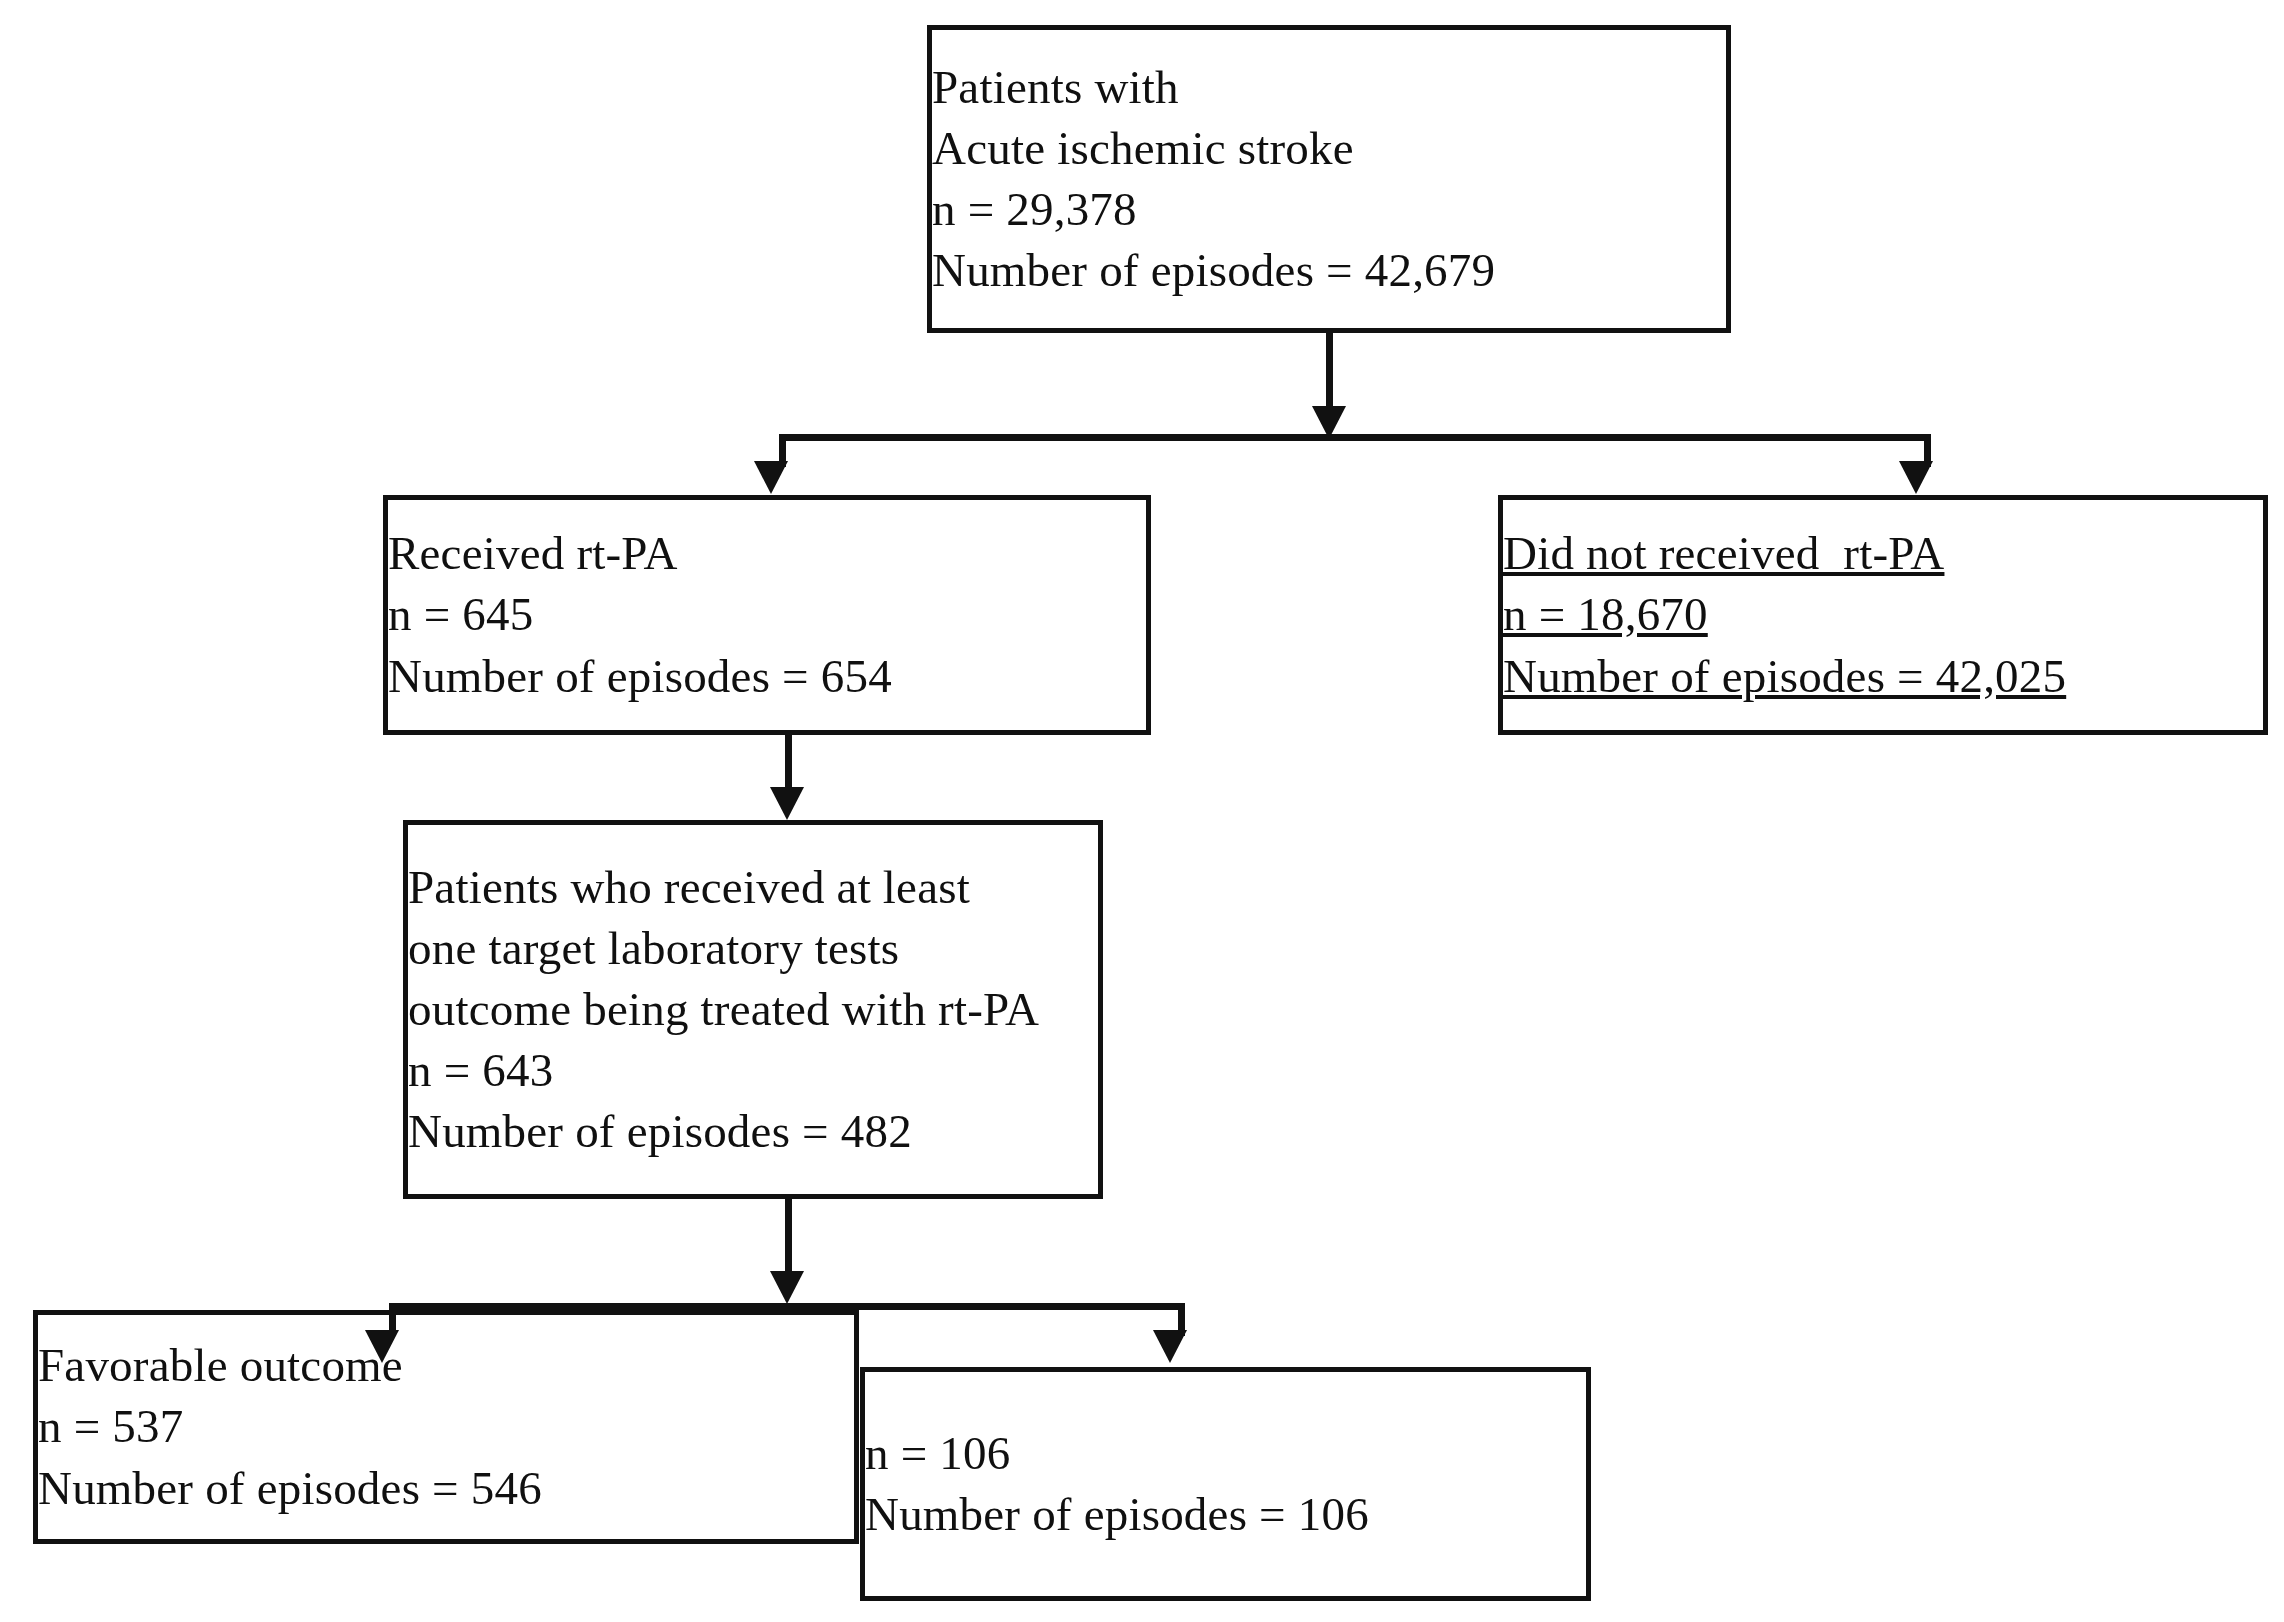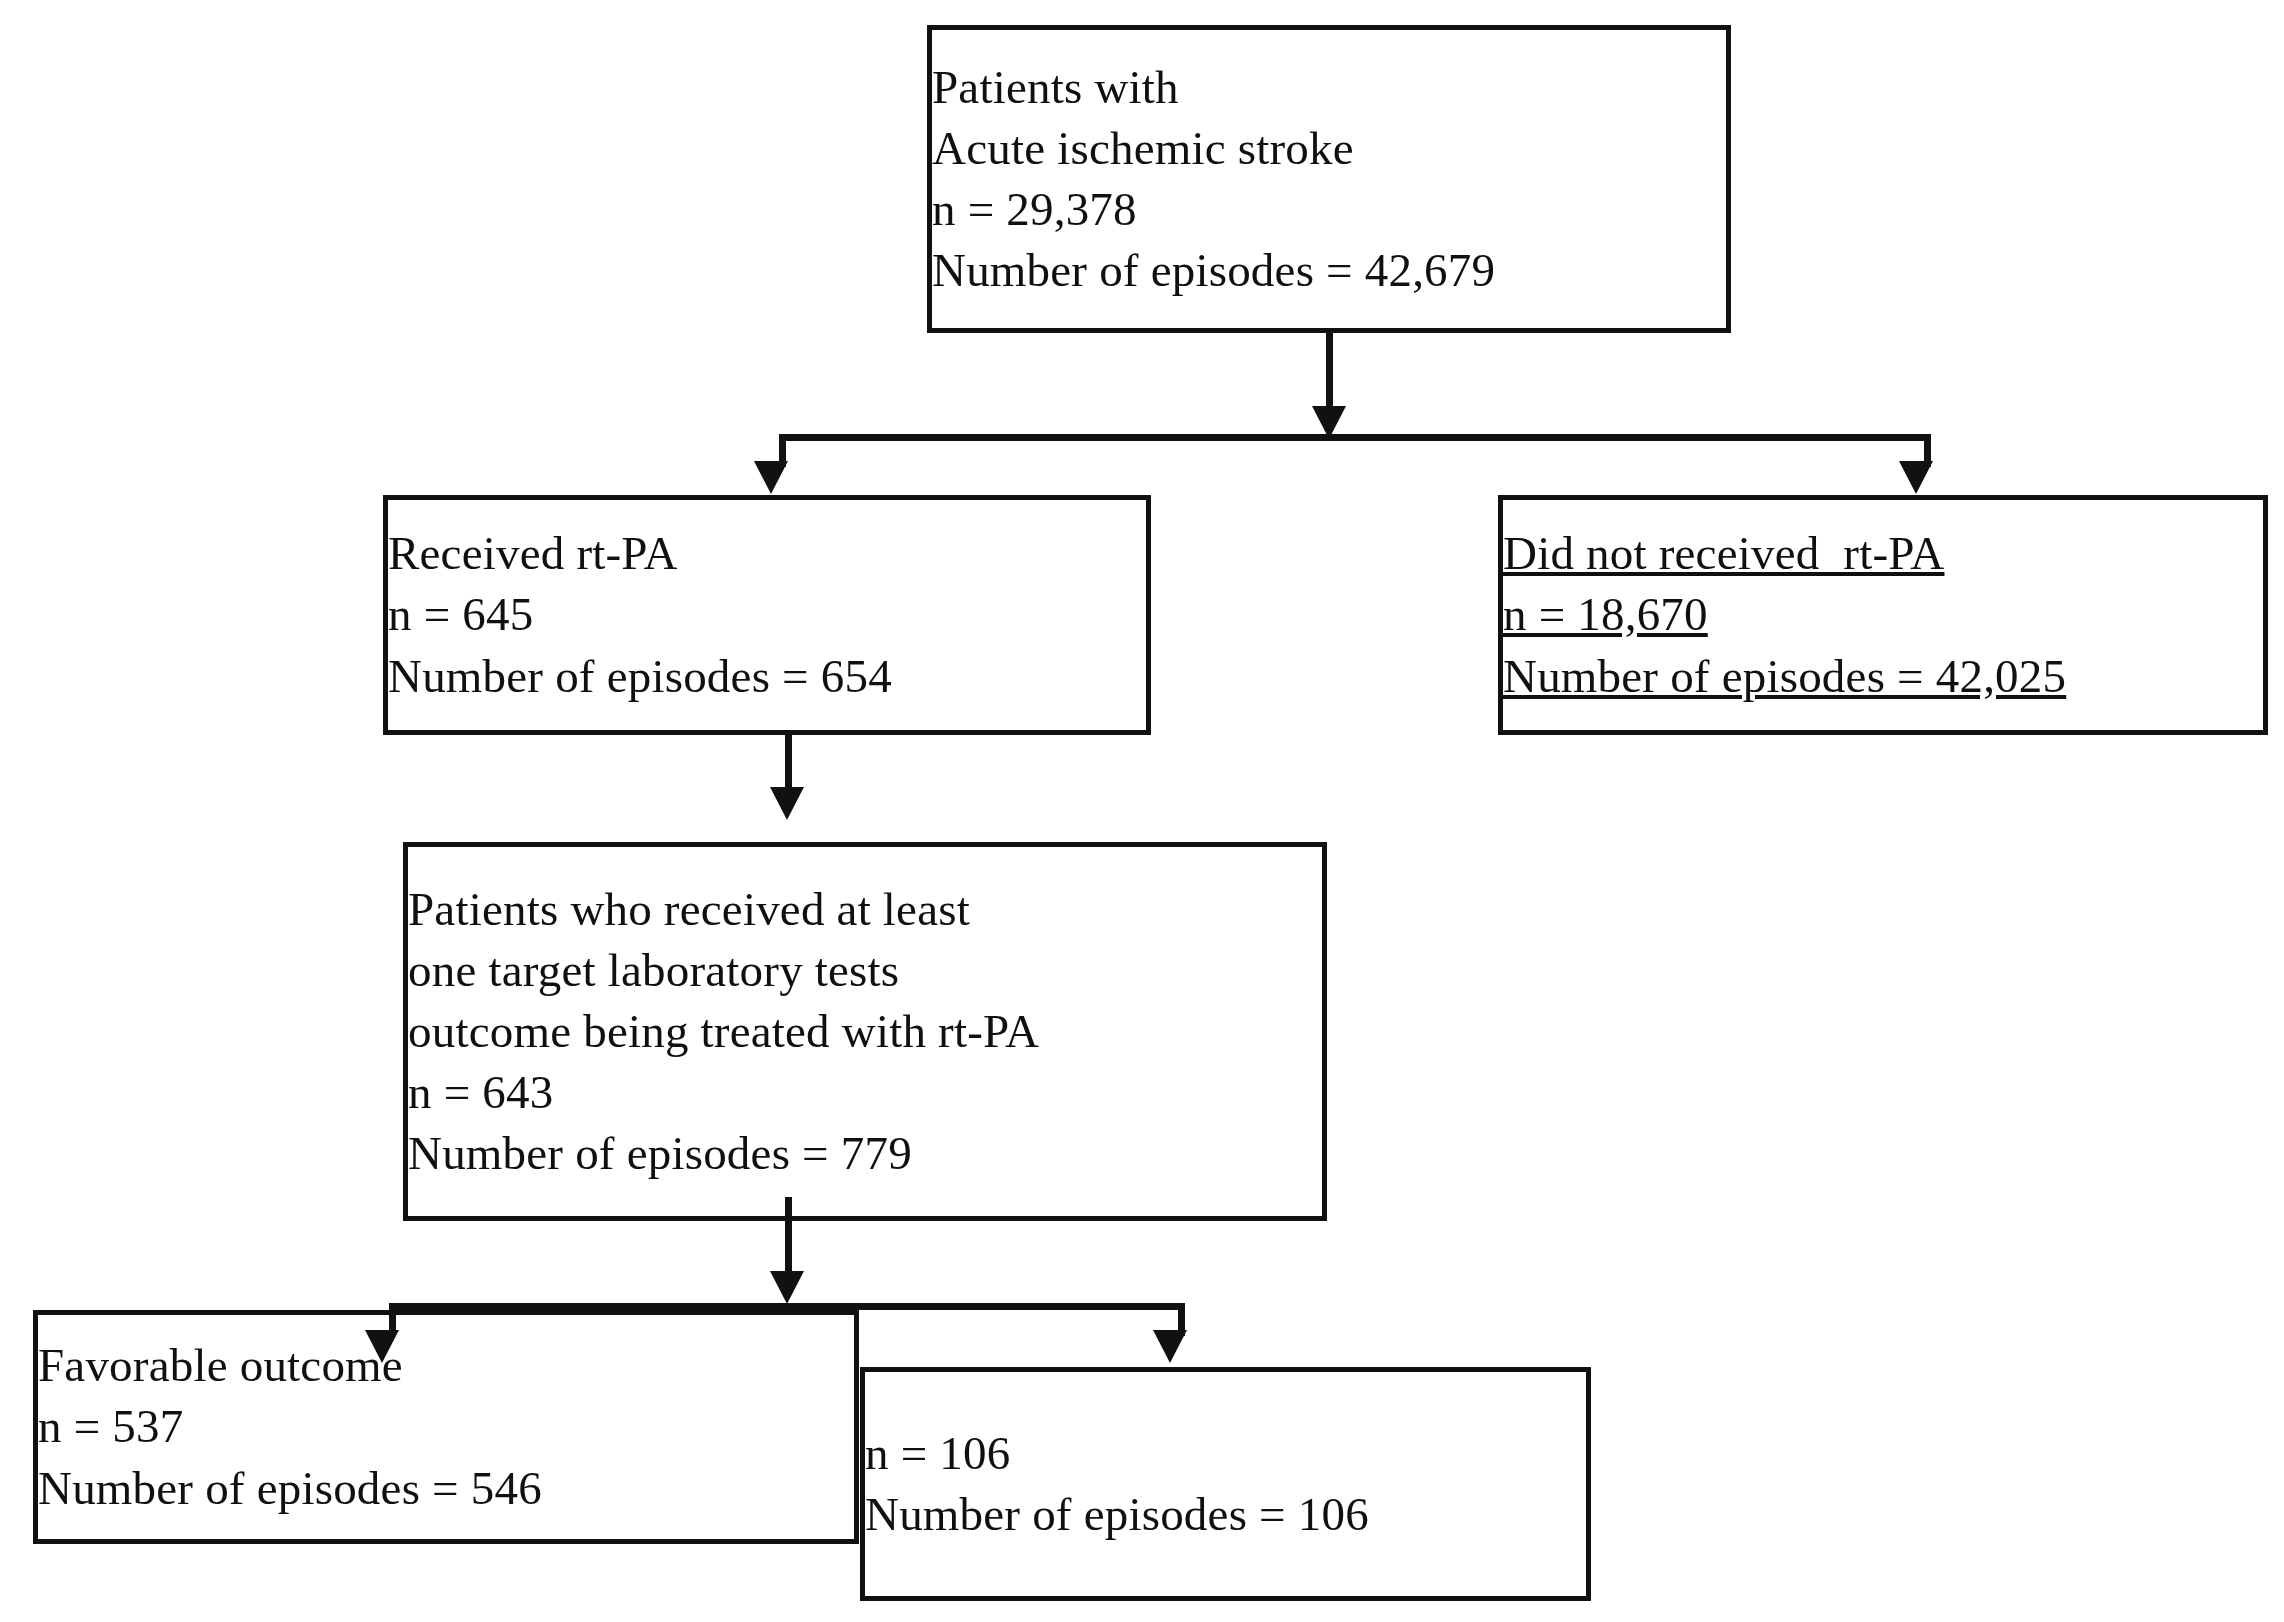--- a/index.html
+++ b/index.html
@@ -33,21 +33,21 @@
     white-space: pre;
     font-size: 47px;
     line-height: 1.30;
     letter-spacing: 0.2px;
   }
 
   
   #node-cohort      { left: 927px; top: 25px;   width: 804px;  height: 308px; }
   #node-rtpa        { left: 383px;  top: 495px;  width: 768px;  height: 240px; }
   #node-nortpa      { left: 1498px; top: 495px;  width: 770px;  height: 240px; text-decoration: underline; }
-  #node-labtests    { left: 403px;  top: 842px;  width: 924px;  height: 379px; }
+  #node-labtests    { left: 403px;  top: 820px;  width: 700px;  height: 379px; }
   #node-favorable   { left: 21px;   top: 1310px; width: 826px;  height: 234px; margin-left: 12px; }
   #node-poor        { left: 860px; top: 1367px; width: 731px;  height: 234px; }
 
   
   .conn {
     position: absolute;
     background: #111111;
   }
   .vline { width: 6.6px; }
   .hline { height: 6.6px; }
@@ -105,21 +105,21 @@
     <span class="line">Did not received  rt-PA</span>
     <span class="line">n = 18,670</span>
     <span class="line">Number of episodes = 42,025</span>
   </div>
 
   <div class="node" id="node-labtests">
     <span class="line">Patients who received at least</span>
     <span class="line">one target laboratory tests</span>
     <span class="line">outcome being treated with rt-PA</span>
     <span class="line">n = 643</span>
-    <span class="line">Number of episodes = 779</span>
+    <span class="line">Number of episodes = 482</span>
   </div>
 
   <div class="node" id="node-favorable">
     <span class="line">Favorable outcome</span>
     <span class="line">n = 537</span>
     <span class="line">Number of episodes = 546</span>
   </div>
 
   <div class="node" id="node-poor">
     <span class="line">n = 106</span>

